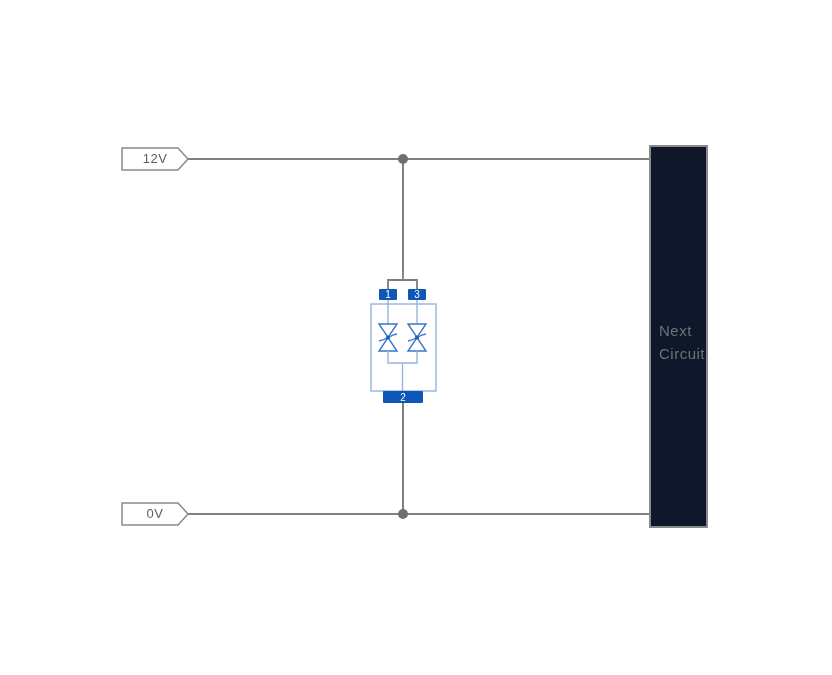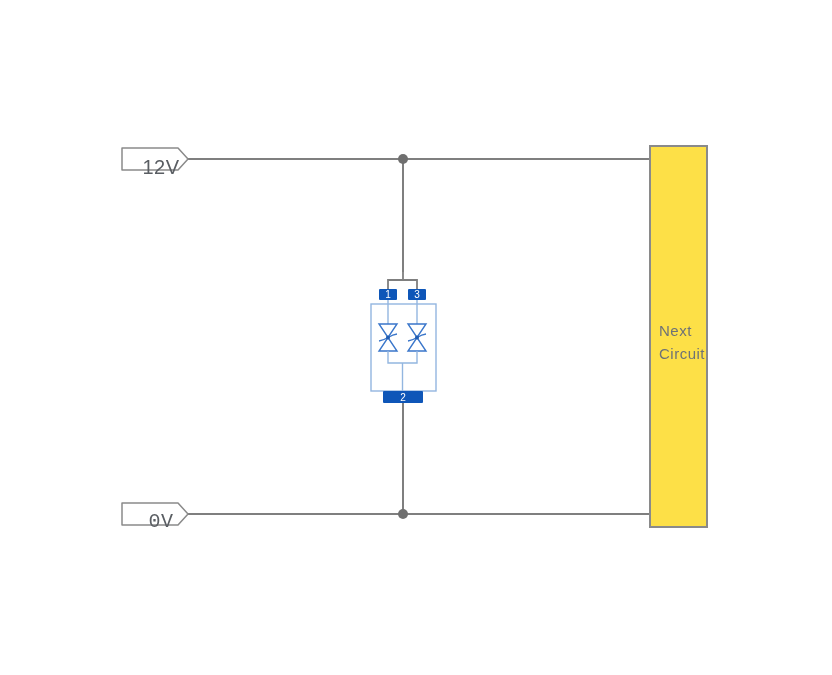--- a/index.html
+++ b/index.html
@@ -13,33 +13,33 @@
 
   .wire{position:absolute;background:var(--wire);}
   .wire.h{height:2px;}
   .wire.v{width:2px;}
 
   .junction{position:absolute;width:10px;height:10px;border-radius:50%;background:var(--junction);}
 
   .tag{position:absolute;width:68px;height:24px;}
   .tag svg{display:block;}
   .tag .tag-label{
-    position:absolute;left:0;top:8px;width:60px;height:24px;line-height:24px;
-    text-align:center;padding-left:10px;font-size:20px;color:var(--tag-text);
+    position:absolute;left:0;top:0;width:60px;height:24px;line-height:24px;
+    text-align:center;padding-left:4px;font-size:13px;color:var(--tag-text);
     letter-spacing:0.5px;
   }
 
   .component-label{
     position:absolute;left:140px;top:325px;width:222px;text-align:right;
     font-size:26px;color:var(--label-blue);letter-spacing:0.5px;white-space:nowrap;
   }
 
   .next-box{
     position:absolute;left:649px;top:145px;width:59px;height:383px;
-    border:2px solid var(--box-border);box-sizing:border-box;background:#fde047;
+    border:2px solid var(--box-border);box-sizing:border-box;background:#0f172a;
   }
   .next-box .box-text{
     position:absolute;left:8px;top:172px;font-size:15px;line-height:23px;
     color:var(--box-text);letter-spacing:0.5px;
   }
 
   .tvs{position:absolute;left:365px;top:270px;}
   .gray-stroke{stroke:var(--wire);stroke-width:1.8;fill:none;}
   .light-stroke{stroke:var(--light-blue);stroke-width:1.4;fill:none;}
   .diode-stroke{stroke:var(--diode-blue);stroke-width:1.4;fill:#fff;}
@@ -62,21 +62,21 @@
   <div class="junction" style="left:398px;top:154px;"></div>
   <div class="junction" style="left:398px;top:509px;"></div>
 
   <div class="tag" style="left:121px;top:147px;">
     <svg width="68" height="24" viewBox="0 0 68 24">
       <polygon points="1,1 57,1 67,12 57,23 1,23" fill="#ffffff" stroke="var(--tag-border)" stroke-width="1.5" stroke-linejoin="round"></polygon>
     </svg>
     <div class="tag-label">12V</div>
   </div>
 
-  <div class="tag" style="left:121px;top:502px;font-family:Liberation Mono, monospace;">
+  <div class="tag" style="left:121px;top:502px;">
     <svg width="68" height="24" viewBox="0 0 68 24">
       <polygon points="1,1 57,1 67,12 57,23 1,23" fill="#ffffff" stroke="var(--tag-border)" stroke-width="1.5" stroke-linejoin="round"></polygon>
     </svg>
     <div class="tag-label">0V</div>
   </div>
 
 
   <svg class="tvs" width="76" height="142" viewBox="0 0 76 142">
 
     <path class="gray-stroke" d="M38,0 V10"></path>

